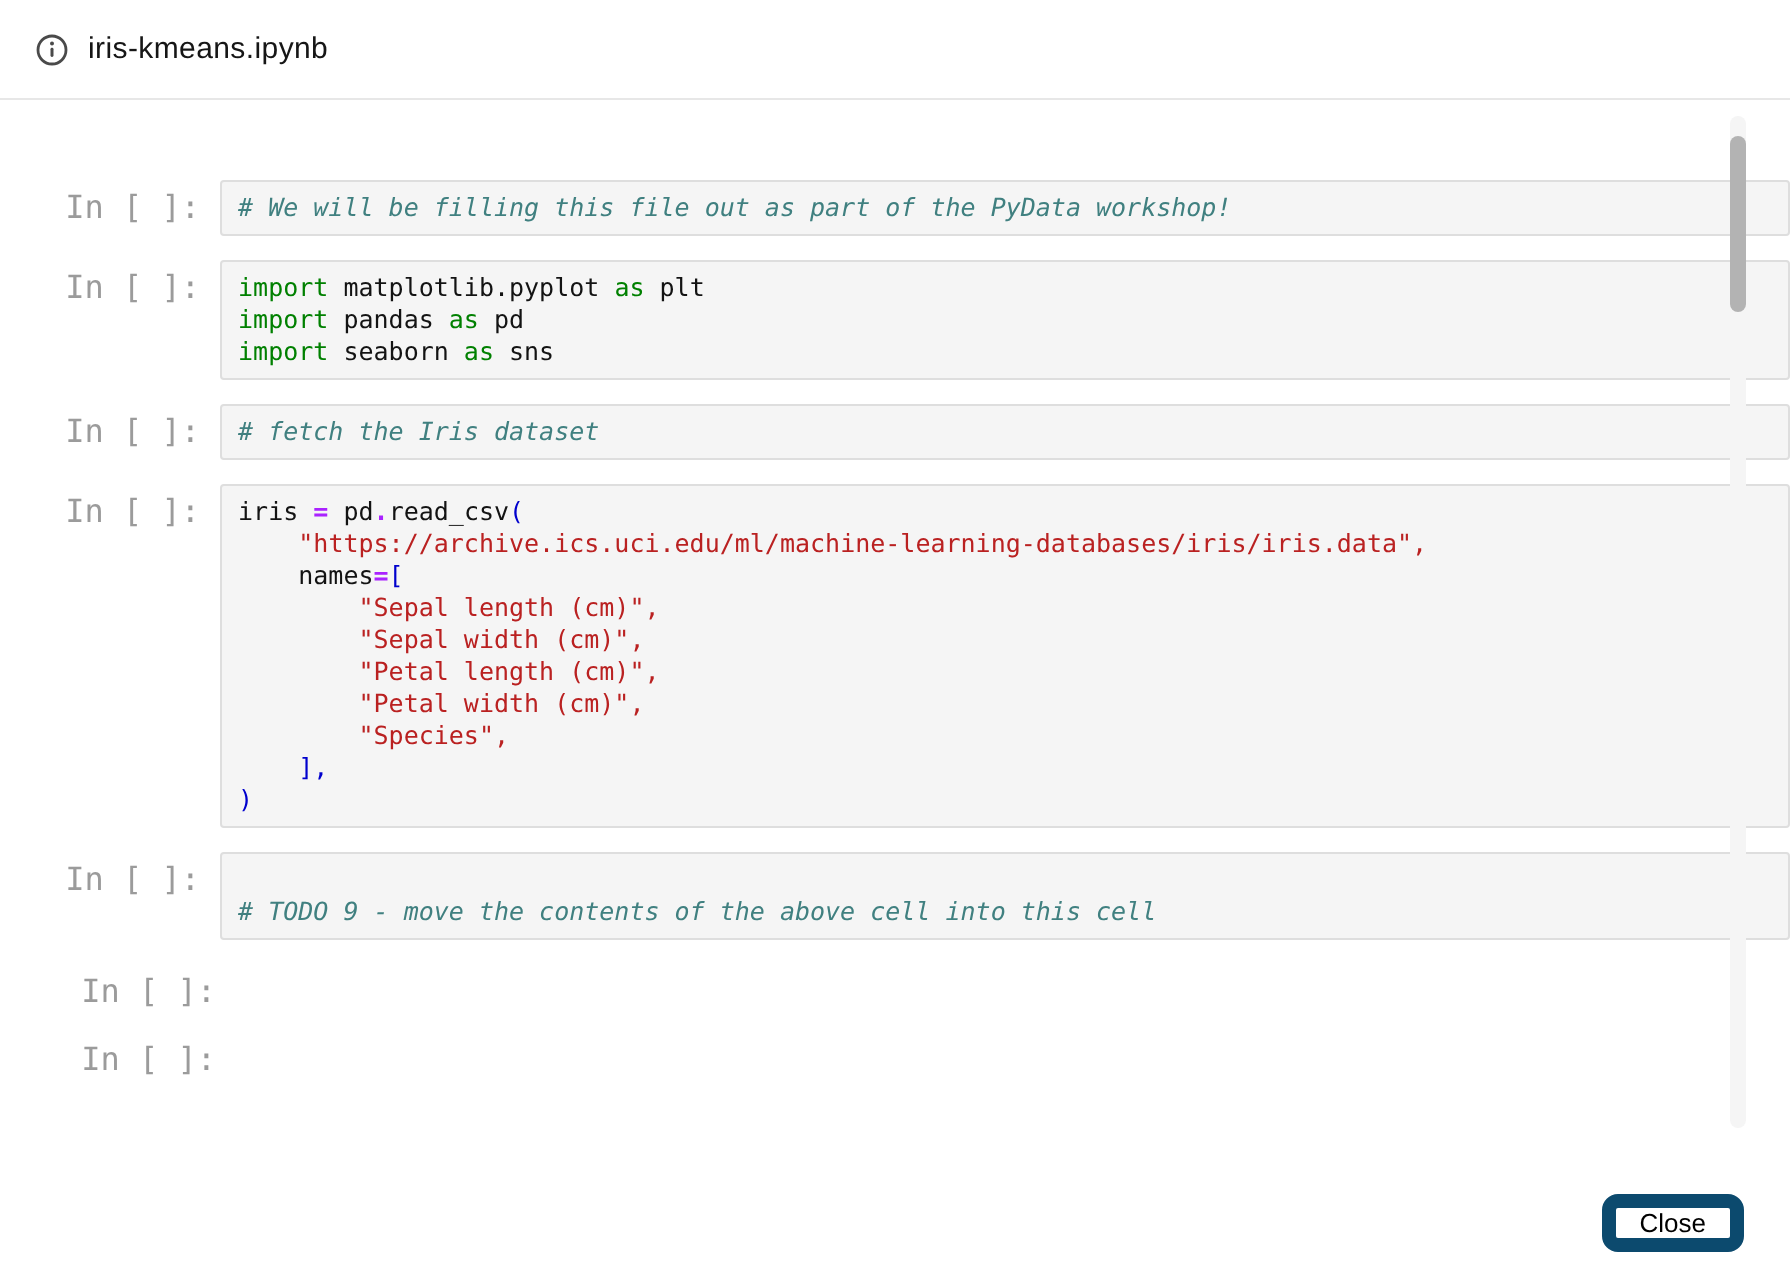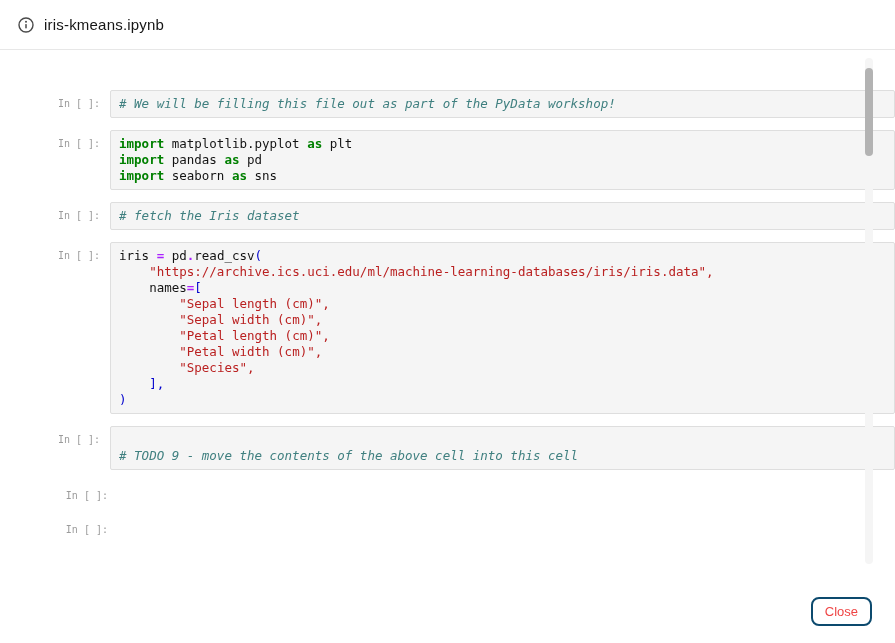--- a/index.html
+++ b/index.html
@@ -14,52 +14,52 @@
   }
   .info-icon{width:16px;height:16px;display:flex;align-items:center;justify-content:center;cursor:pointer;}
   .title{font-size:15px;color:#161616;font-weight:400;letter-spacing:.2px;}
   
   .scroll{position:absolute;top:51px;left:0;right:0;height:520px;overflow:hidden;}
   .cells{padding-top:39px;}
   .row{display:flex;margin-bottom:12px;}
   .prompt{
     width:110px;box-sizing:border-box;text-align:right;padding-top:6px;padding-right:2px;
     font-family:"DejaVu Sans Mono","Liberation Mono",monospace;
-    font-size:10px;line-height:16px;color:var(--c-prompt,#9b9b9b);white-space:pre;
+    font-size:16px;line-height:16px;color:var(--c-prompt,#9b9b9b);white-space:pre;
   }
   .codebox{
     margin-left:8px;width:846px;box-sizing:border-box;
     background:var(--c-cellbg,#f5f5f5);border:1px solid var(--c-cellbd,#dedede);border-radius:2px;
     padding:5px 8px;
     font-family:"DejaVu Sans Mono","Liberation Mono",monospace;
     font-size:12.5px;line-height:16px;color:var(--c-txt,#131313);
     white-space:pre;overflow:hidden;
   }
   .line{min-height:16px;}
-  .tk-kw{color:var(--c-kw,#008000);font-weight:bold;}
+  .tk-kw{color:var(--c-kw,#008000);font-weight:normal;}
   .tk-com{color:var(--c-com,#408080);font-style:italic;}
   .tk-str{color:var(--c-str,#ba2121);}
   .tk-op{color:var(--c-op,#aa22ff);font-weight:bold;}
   .tk-br{color:var(--c-br,#0000cd);}
   .tk-txt{color:var(--c-txt,#131313);}
   
   .sb-track{
     position:absolute;right:22px;top:7px;width:8px;height:506px;
     background:#f5f5f5;border-radius:4px;
   }
   .sb-thumb{
     position:absolute;left:0;top:10px;width:8px;height:88px;
     background:#b3b3b3;border-radius:4px;cursor:pointer;
   }
   
   .close-btn{
     position:absolute;right:23px;bottom:17px;
     min-width:52px;height:29px;padding:0 12px;box-sizing:border-box;
-    background:#ffffff;border:2px solid #0c4a6e;border-radius:8px;
-    font-family:"Liberation Sans",sans-serif;font-size:13px;color:#ef4444;
+    background:#ffffff;border:7px solid #0c4a6e;border-radius:8px;
+    font-family:"Liberation Sans",sans-serif;font-size:13px;color:#000000;
     display:flex;align-items:center;justify-content:center;cursor:pointer;
   }
 </style>
 </head>
 <body>
 
 <div class="header">
   <span class="info-icon">
     <svg width="16" height="16" viewBox="0 0 16 16">
       <circle cx="8" cy="8" r="7" fill="none" stroke="#4a4a4a" stroke-width="1.4"></circle>

